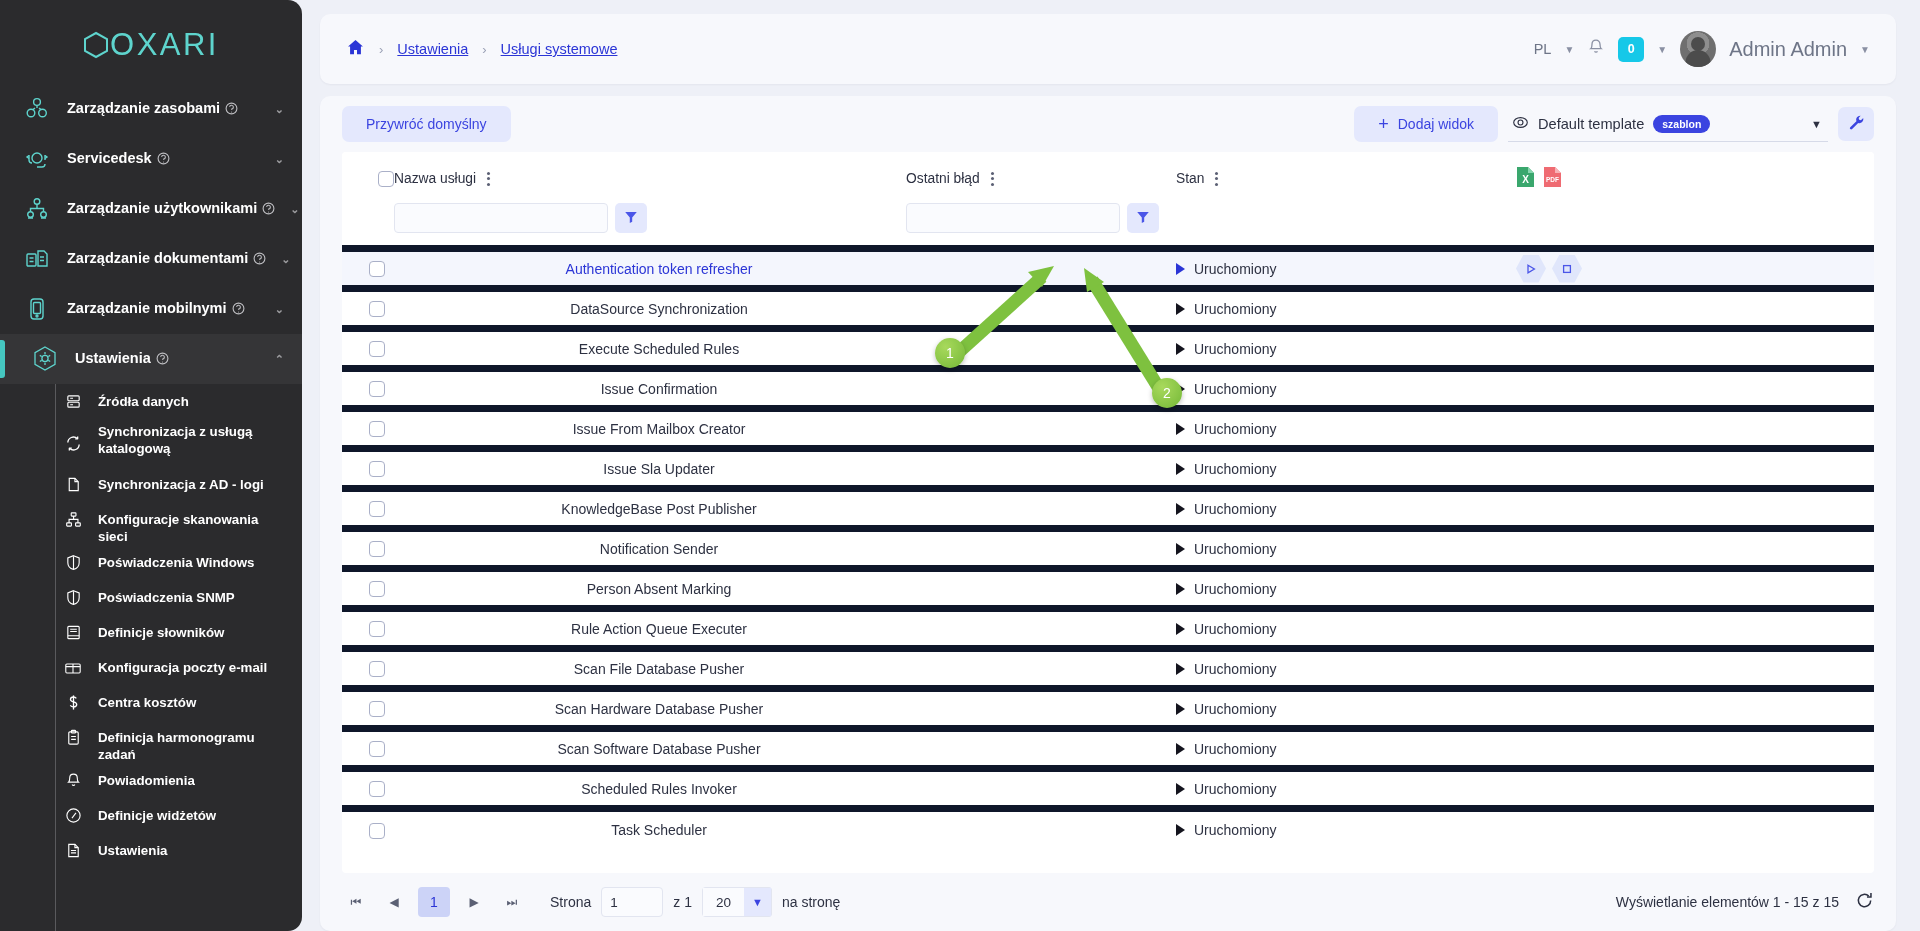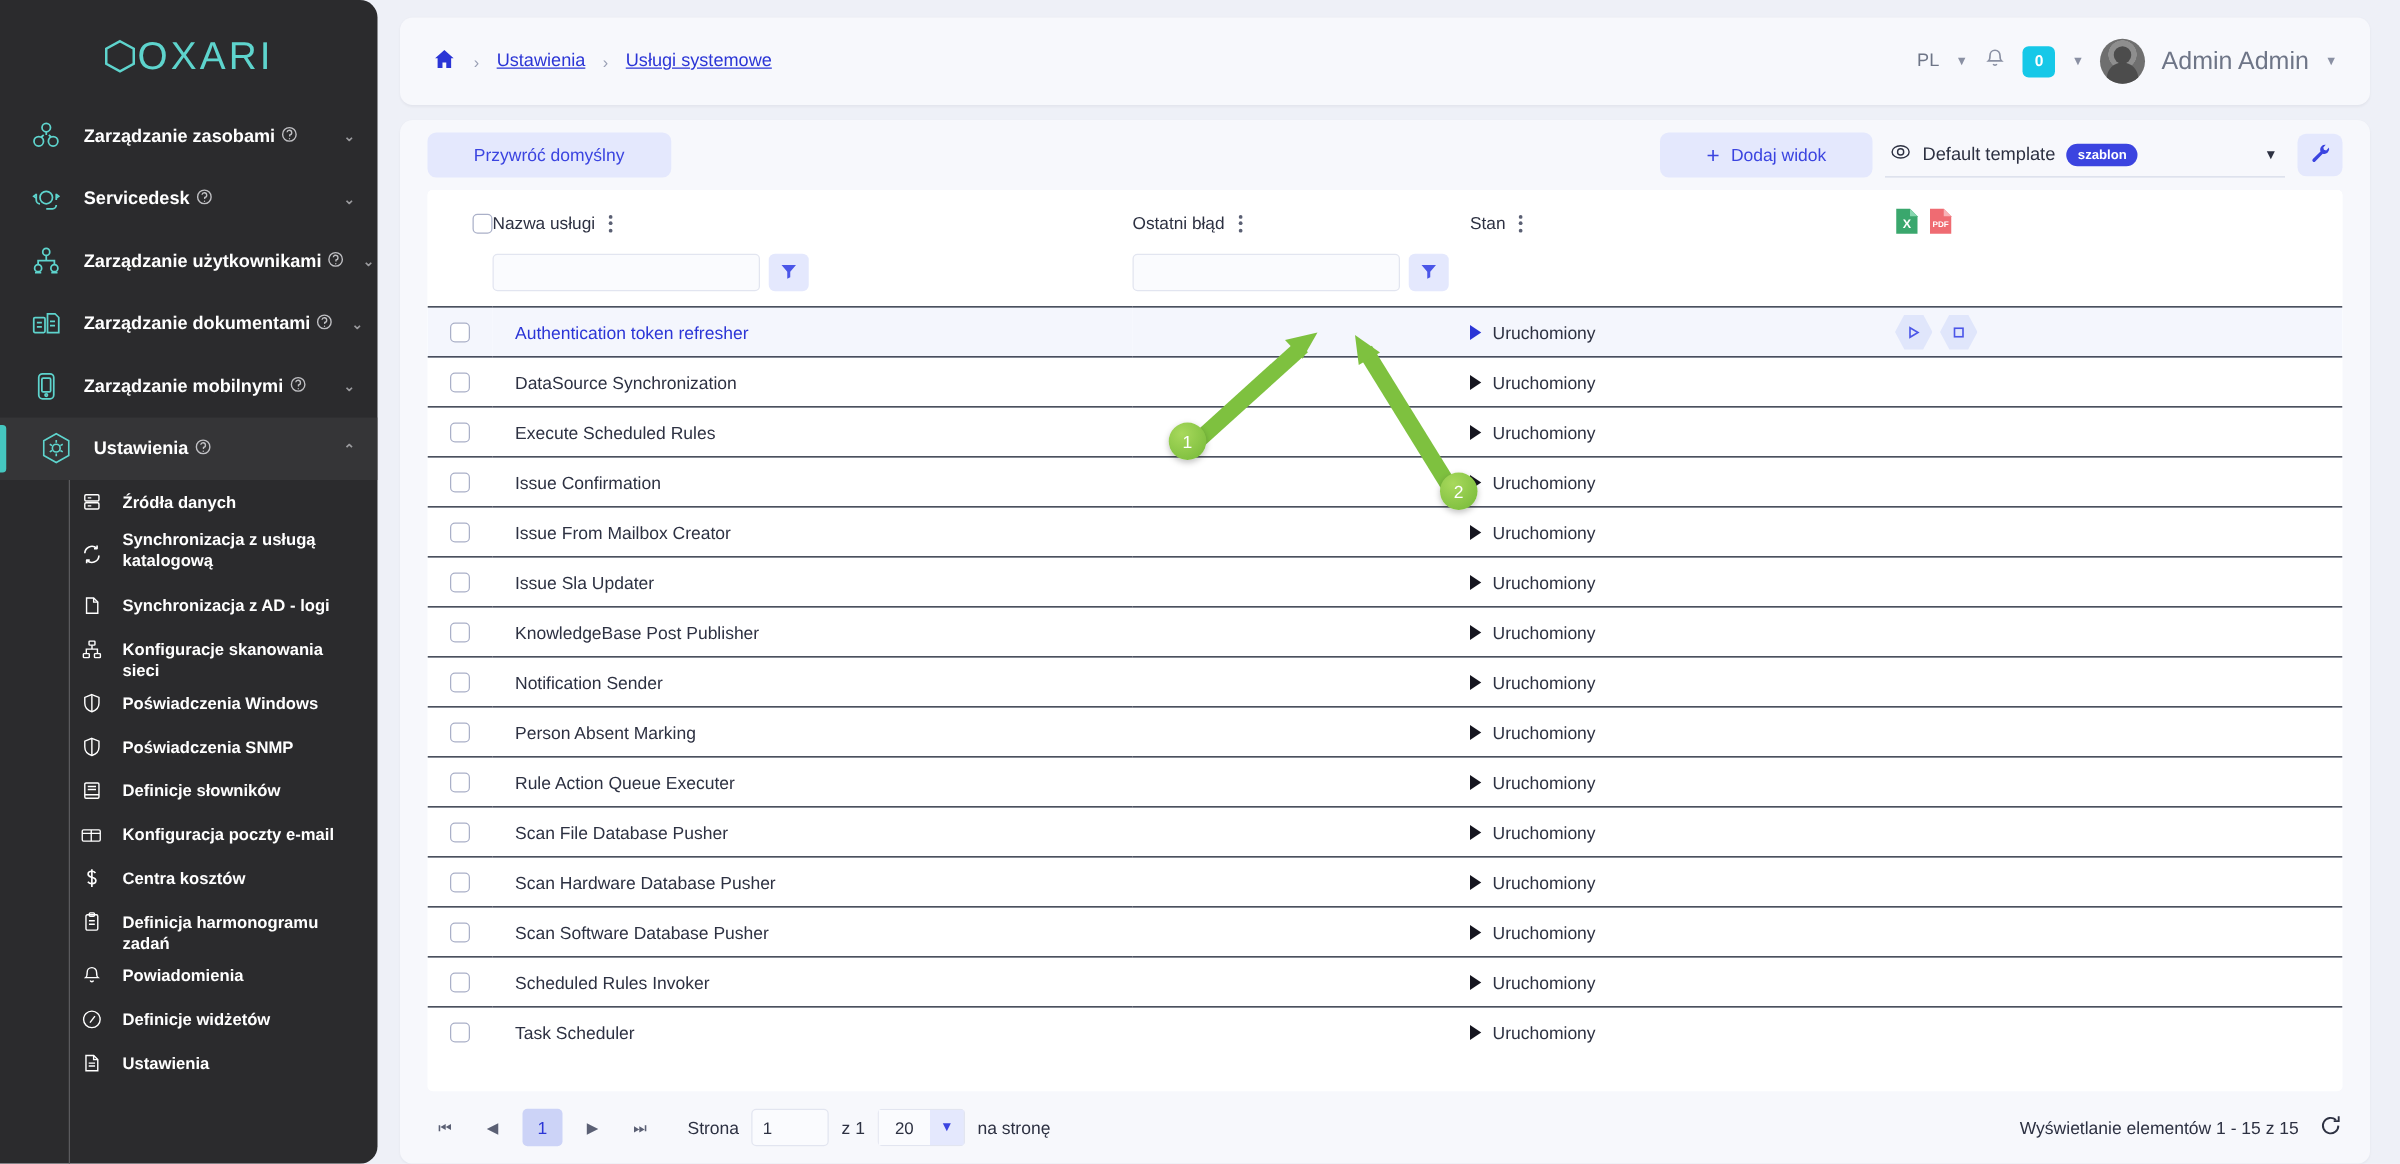--- a/index.html
+++ b/index.html
@@ -96,21 +96,21 @@
 
   
   .card {
     background: #f7f8fc; border-radius: 10px; flex: 1;
     display: flex; flex-direction: column; min-height: 0;
     box-shadow: 0 1px 2px rgba(30,35,60,.05);
   }
   .toolbar { height: 56px; display: flex; align-items: center; padding: 0 22px; gap: 12px; }
   .btn-light {
     background: #e4e8fd; color: #3b44e0; border: none; border-radius: 7px;
-    height: 36px; padding: 0 37px; font-size: 14px; cursor: pointer;
+    height: 36px; padding: 0 24px; font-size: 14px; cursor: pointer;
     font-family: inherit;
   }
   .toolbar-right { margin-left: auto; display: flex; align-items: center; gap: 10px; }
   .btn-add { display: flex; align-items: center; gap: 9px; }
   .plus { font-size: 18px; line-height: 1; }
   .template-select {
     display: flex; align-items: center; gap: 9px; height: 36px;
     border-bottom: 1px solid #d6dae8; padding: 0 6px 0 4px; min-width: 320px;
     font-size: 14.6px; color: #2d3142; cursor: pointer;
   }
@@ -144,21 +144,21 @@
   .filt-cell { display: flex; align-items: center; gap: 7px; }
   .filt-input {
     height: 30px; border: 1px solid #e2e5f0; border-radius: 4px;
     background: #fafbfe; width: 214px; font-family: inherit; font-size: 13px;
     padding: 0 8px; color: #2d3142; outline: none;
   }
   .filt-btn {
     width: 32px; height: 30px; background: #e4e8fd; border: none; border-radius: 5px;
     display: flex; align-items: center; justify-content: center; cursor: pointer;
   }
-  tbody tr { border-top: 1px solid #0f172a; height: 40px; }
+  tbody tr { border-top: 7px solid #0f172a; height: 40px; text-align: center; }
   tbody td { font-size: 14px; color: #2d3142; padding: 0; }
   tbody tr.hover-row { background: #f4f6fd; }
   tbody tr.hover-row .svc-name { color: #2b35d6; }
   .chk {
     width: 16px; height: 16px; border: 1px solid #aab0c8; border-radius: 4px;
     background: #fff; display: inline-block; cursor: pointer; vertical-align: middle;
   }
   .cell-pad { padding-left: 18px; }
   .state-cell { display: flex; align-items: center; gap: 9px; }
   .play-tri {

